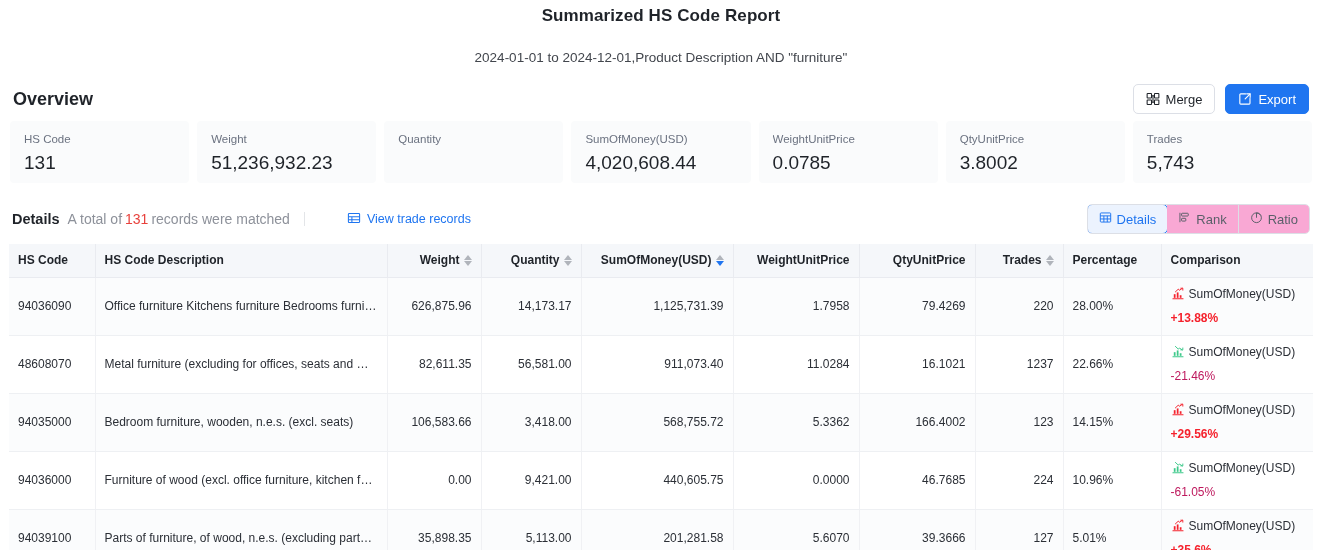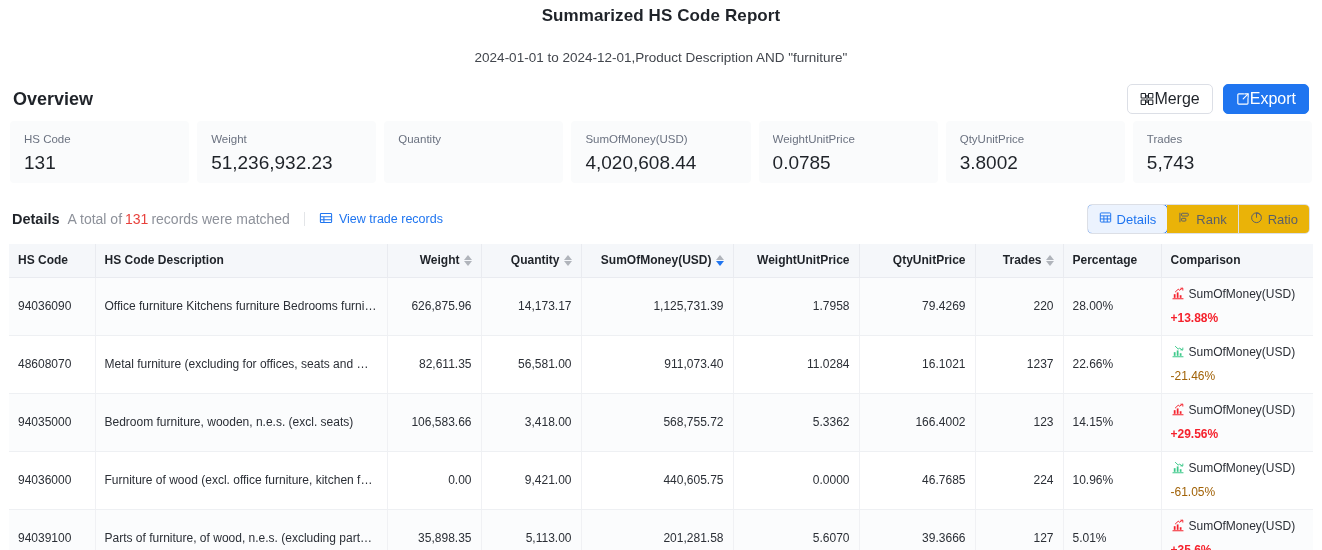--- a/index.html
+++ b/index.html
@@ -38,24 +38,24 @@
     margin-top: 19px;
     height: 30px;
   }
   .overview-label {
     font-size: 18px;
     font-weight: 700;
     color: #1f2329;
   }
   .ov-actions { display: flex; align-items: center; gap: 10px; }
   .btn {
-    display: inline-flex; align-items: center; 
+    display: inline-flex; align-items: center; gap: 6px;
     height: 30px; padding: 0 12px;
     border-radius: 5px;
-    font-size: 16px;
+    font-size: 13px;
     cursor: pointer;
     white-space: nowrap;
   }
   .btn-merge {
     background: #fff; border: 1px solid #dcdfe6; color: #1f2329;
   }
   .btn-export {
     background: #1f75f0; border: 1px solid #1f75f0; color: #fff;
   }
   .btn svg { display:block; }
@@ -100,35 +100,35 @@
     margin-top: 21px;
     height: 30px;
   }
   .details-left { display: flex; align-items: center; }
   .details-title { font-size: 14.5px; font-weight: 700; color: #1f2329; }
   .details-count { font-size: 14px; color: #8d919a; margin-left: 8px; }
   .count-num { color: #e8413c; margin: 0 3px; }
   .vsep { width:1px; height:14px; background:#e3e5e8; margin:0 14px; }
   .view-records {
     display: inline-flex; align-items: center; gap: 6px;
-    font-size: 12.5px; color: #1f75f0; cursor: pointer;
+    font-size: 12.5px; color: #1f75f0; cursor: pointer; margin-left: 28px;
   }
   .seg {
     display: flex; align-items: stretch;
     border: 1px solid #dcdfe6;
     border-radius: 5px;
     overflow: hidden;
     height: 30px;
   }
   .seg-item {
     display: inline-flex; align-items: center; gap: 5px;
     padding: 0 11px;
     font-size: 13px;
     color: #5a5f69;
-    background: #eab308;
+    background: #f9a8d4;
     border-right: 1px solid #dcdfe6;
     cursor: pointer;
   }
   .seg-item:last-child { border-right: none; }
   .seg-item.active {
     color: #1f75f0;
     background: #ecf3fe;
     border: 1px solid #1f75f0;
     border-radius: 5px;
     margin: -1px;
@@ -166,21 +166,21 @@
   tbody tr:nth-child(even) td { background: #ffffff; }
   td.num { text-align: right; white-space: nowrap; }
   td.code { white-space: nowrap; }
   td.desc {
     white-space: nowrap; overflow: hidden; text-overflow: ellipsis;
   }
   td.pct { text-align: left; white-space: nowrap; }
   .cmp { display: flex; align-items: flex-start; flex-wrap: wrap; gap: 4px; line-height: 17px; }
   .cmp-label { color: #2b2f36; }
   .cmp-val.up { color: #f5222d; font-weight: 700; }
-  .cmp-val.down { color: #a16207; }
+  .cmp-val.down { color: #be185d; }
   .cmp-icon { flex: 0 0 auto; margin-top: 1px; }
 
   
   .sorter { display:inline-flex; flex-direction:column; gap:1px; line-height:0; }
   .sorter i { display:block; width:0; height:0; }
   .sorter .up { border-left:4px solid transparent; border-right:4px solid transparent; border-bottom:5px solid #b0b4bb; }
   .sorter .dn { border-left:4px solid transparent; border-right:4px solid transparent; border-top:5px solid #b0b4bb; }
   .sorter.active-dn .dn { border-top-color:#1f75f0; }
 </style>
 </head>

